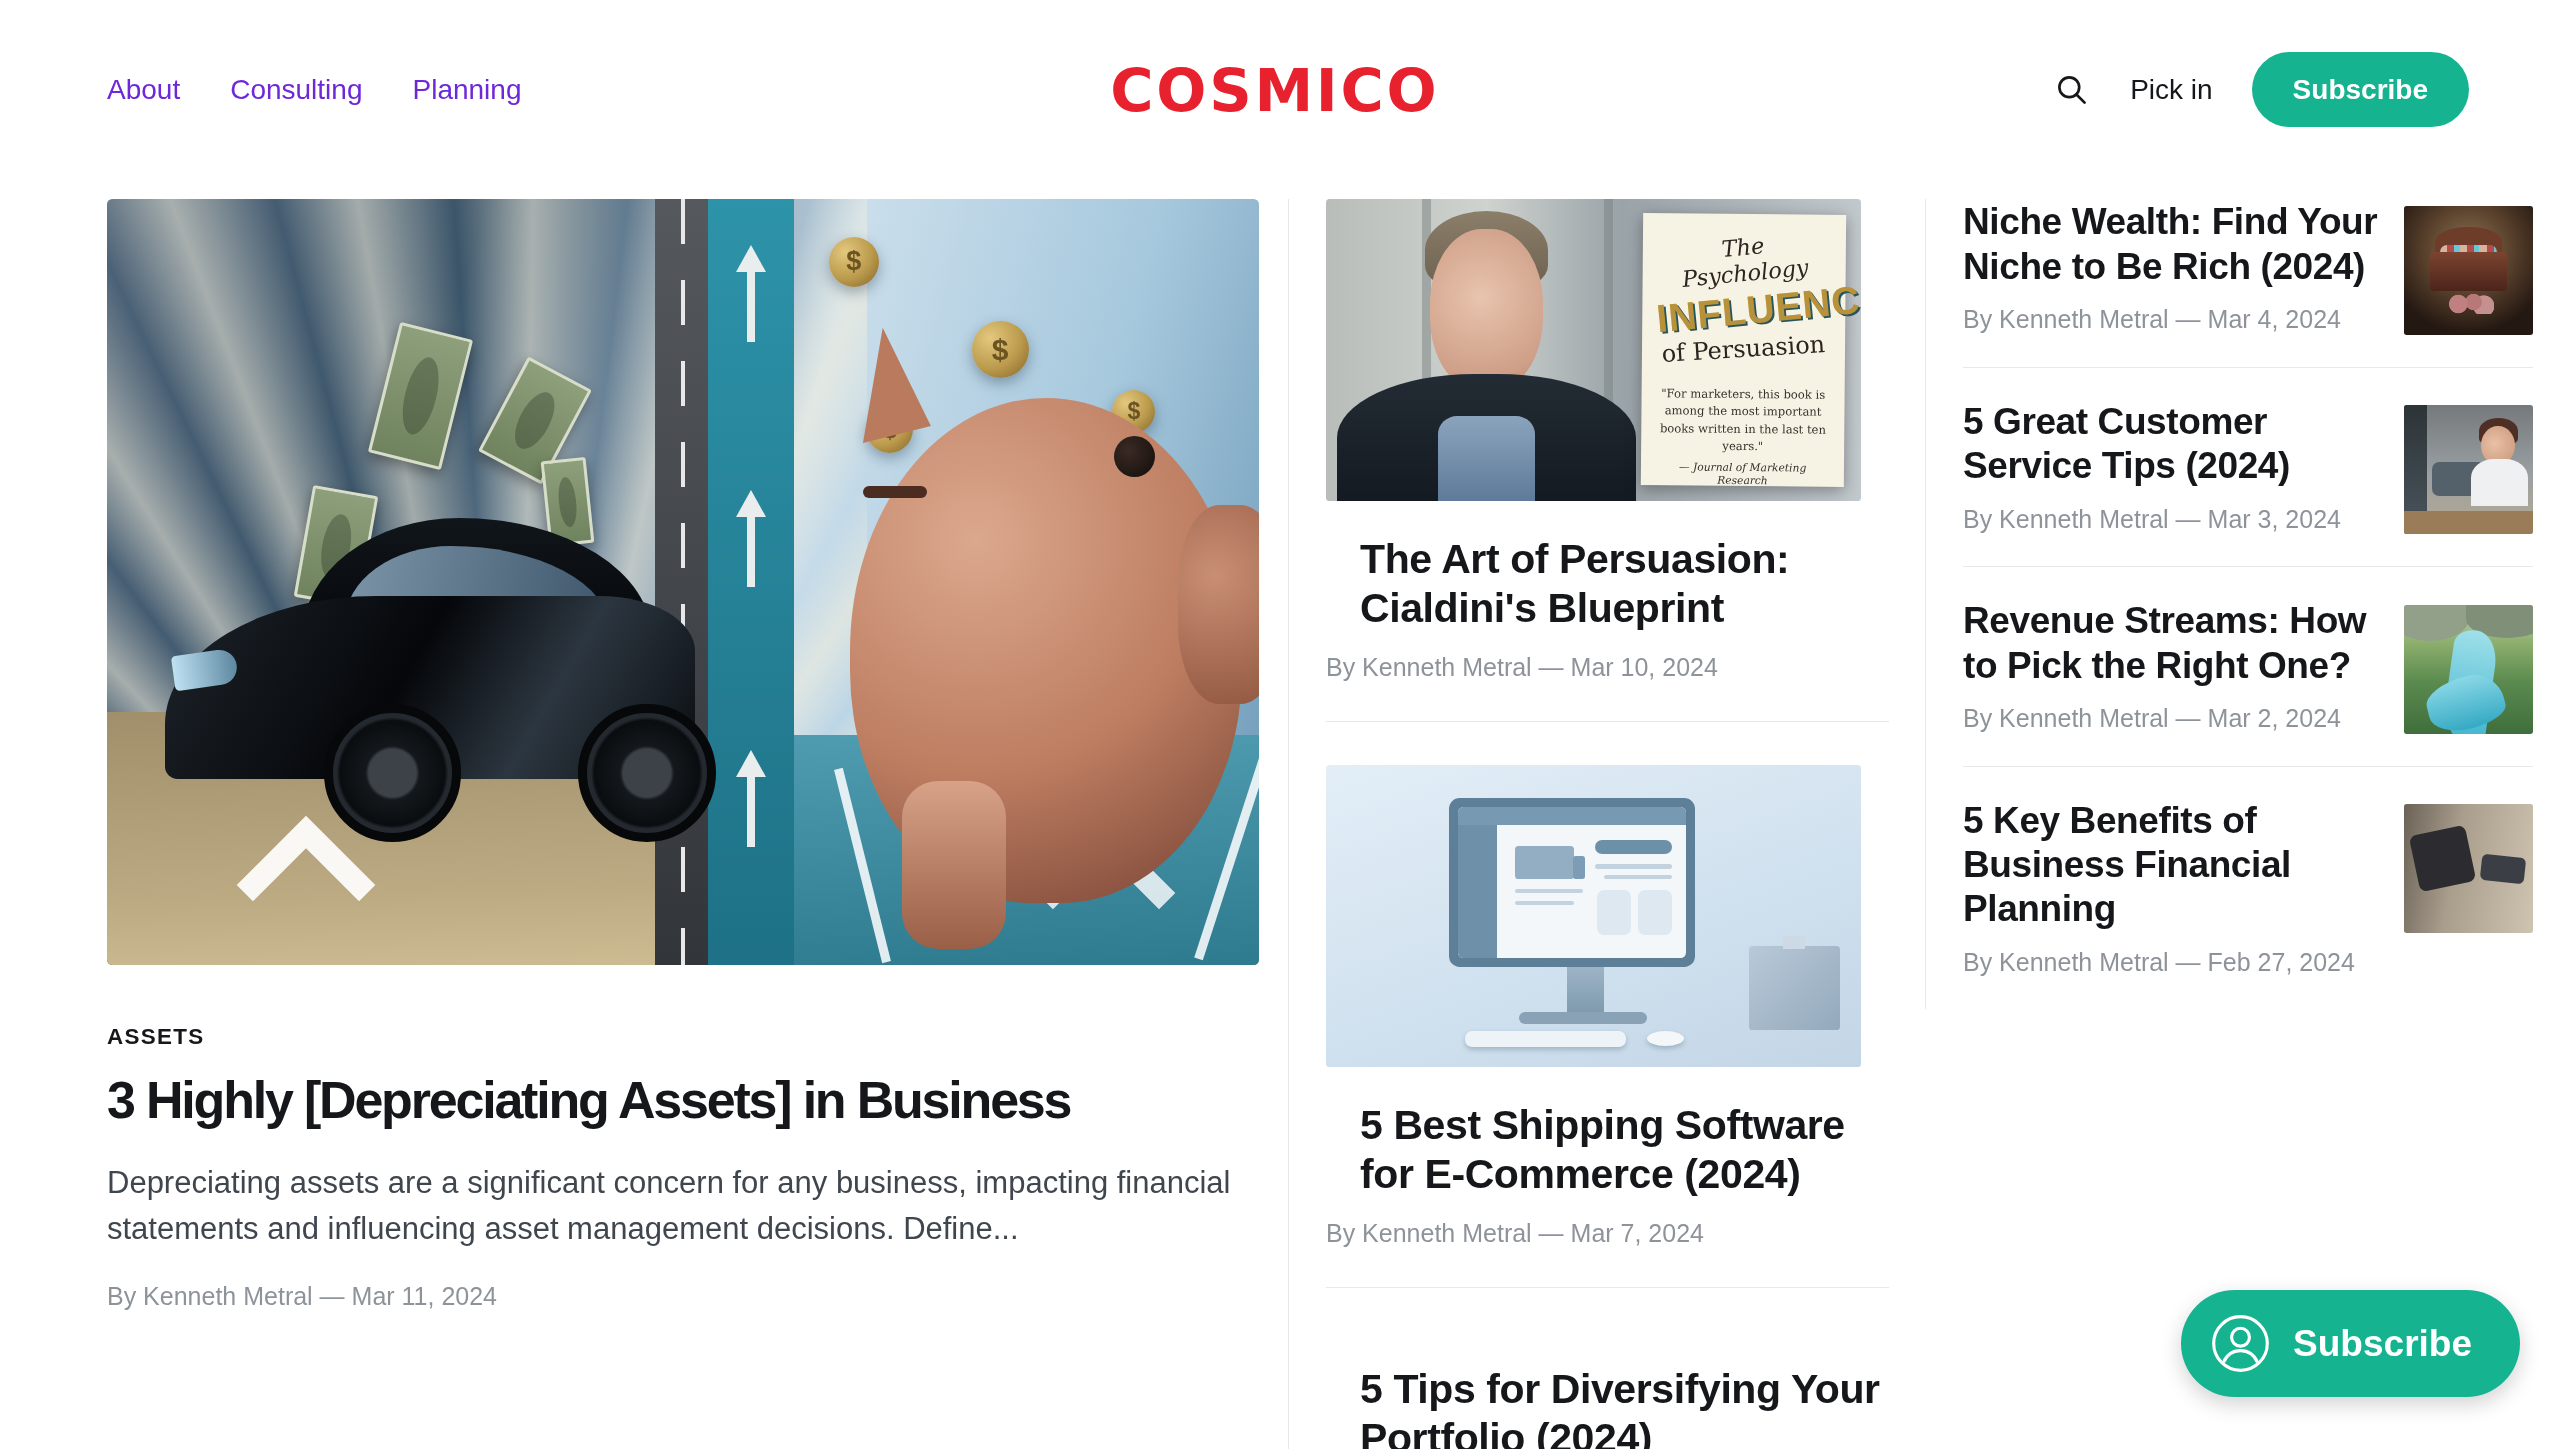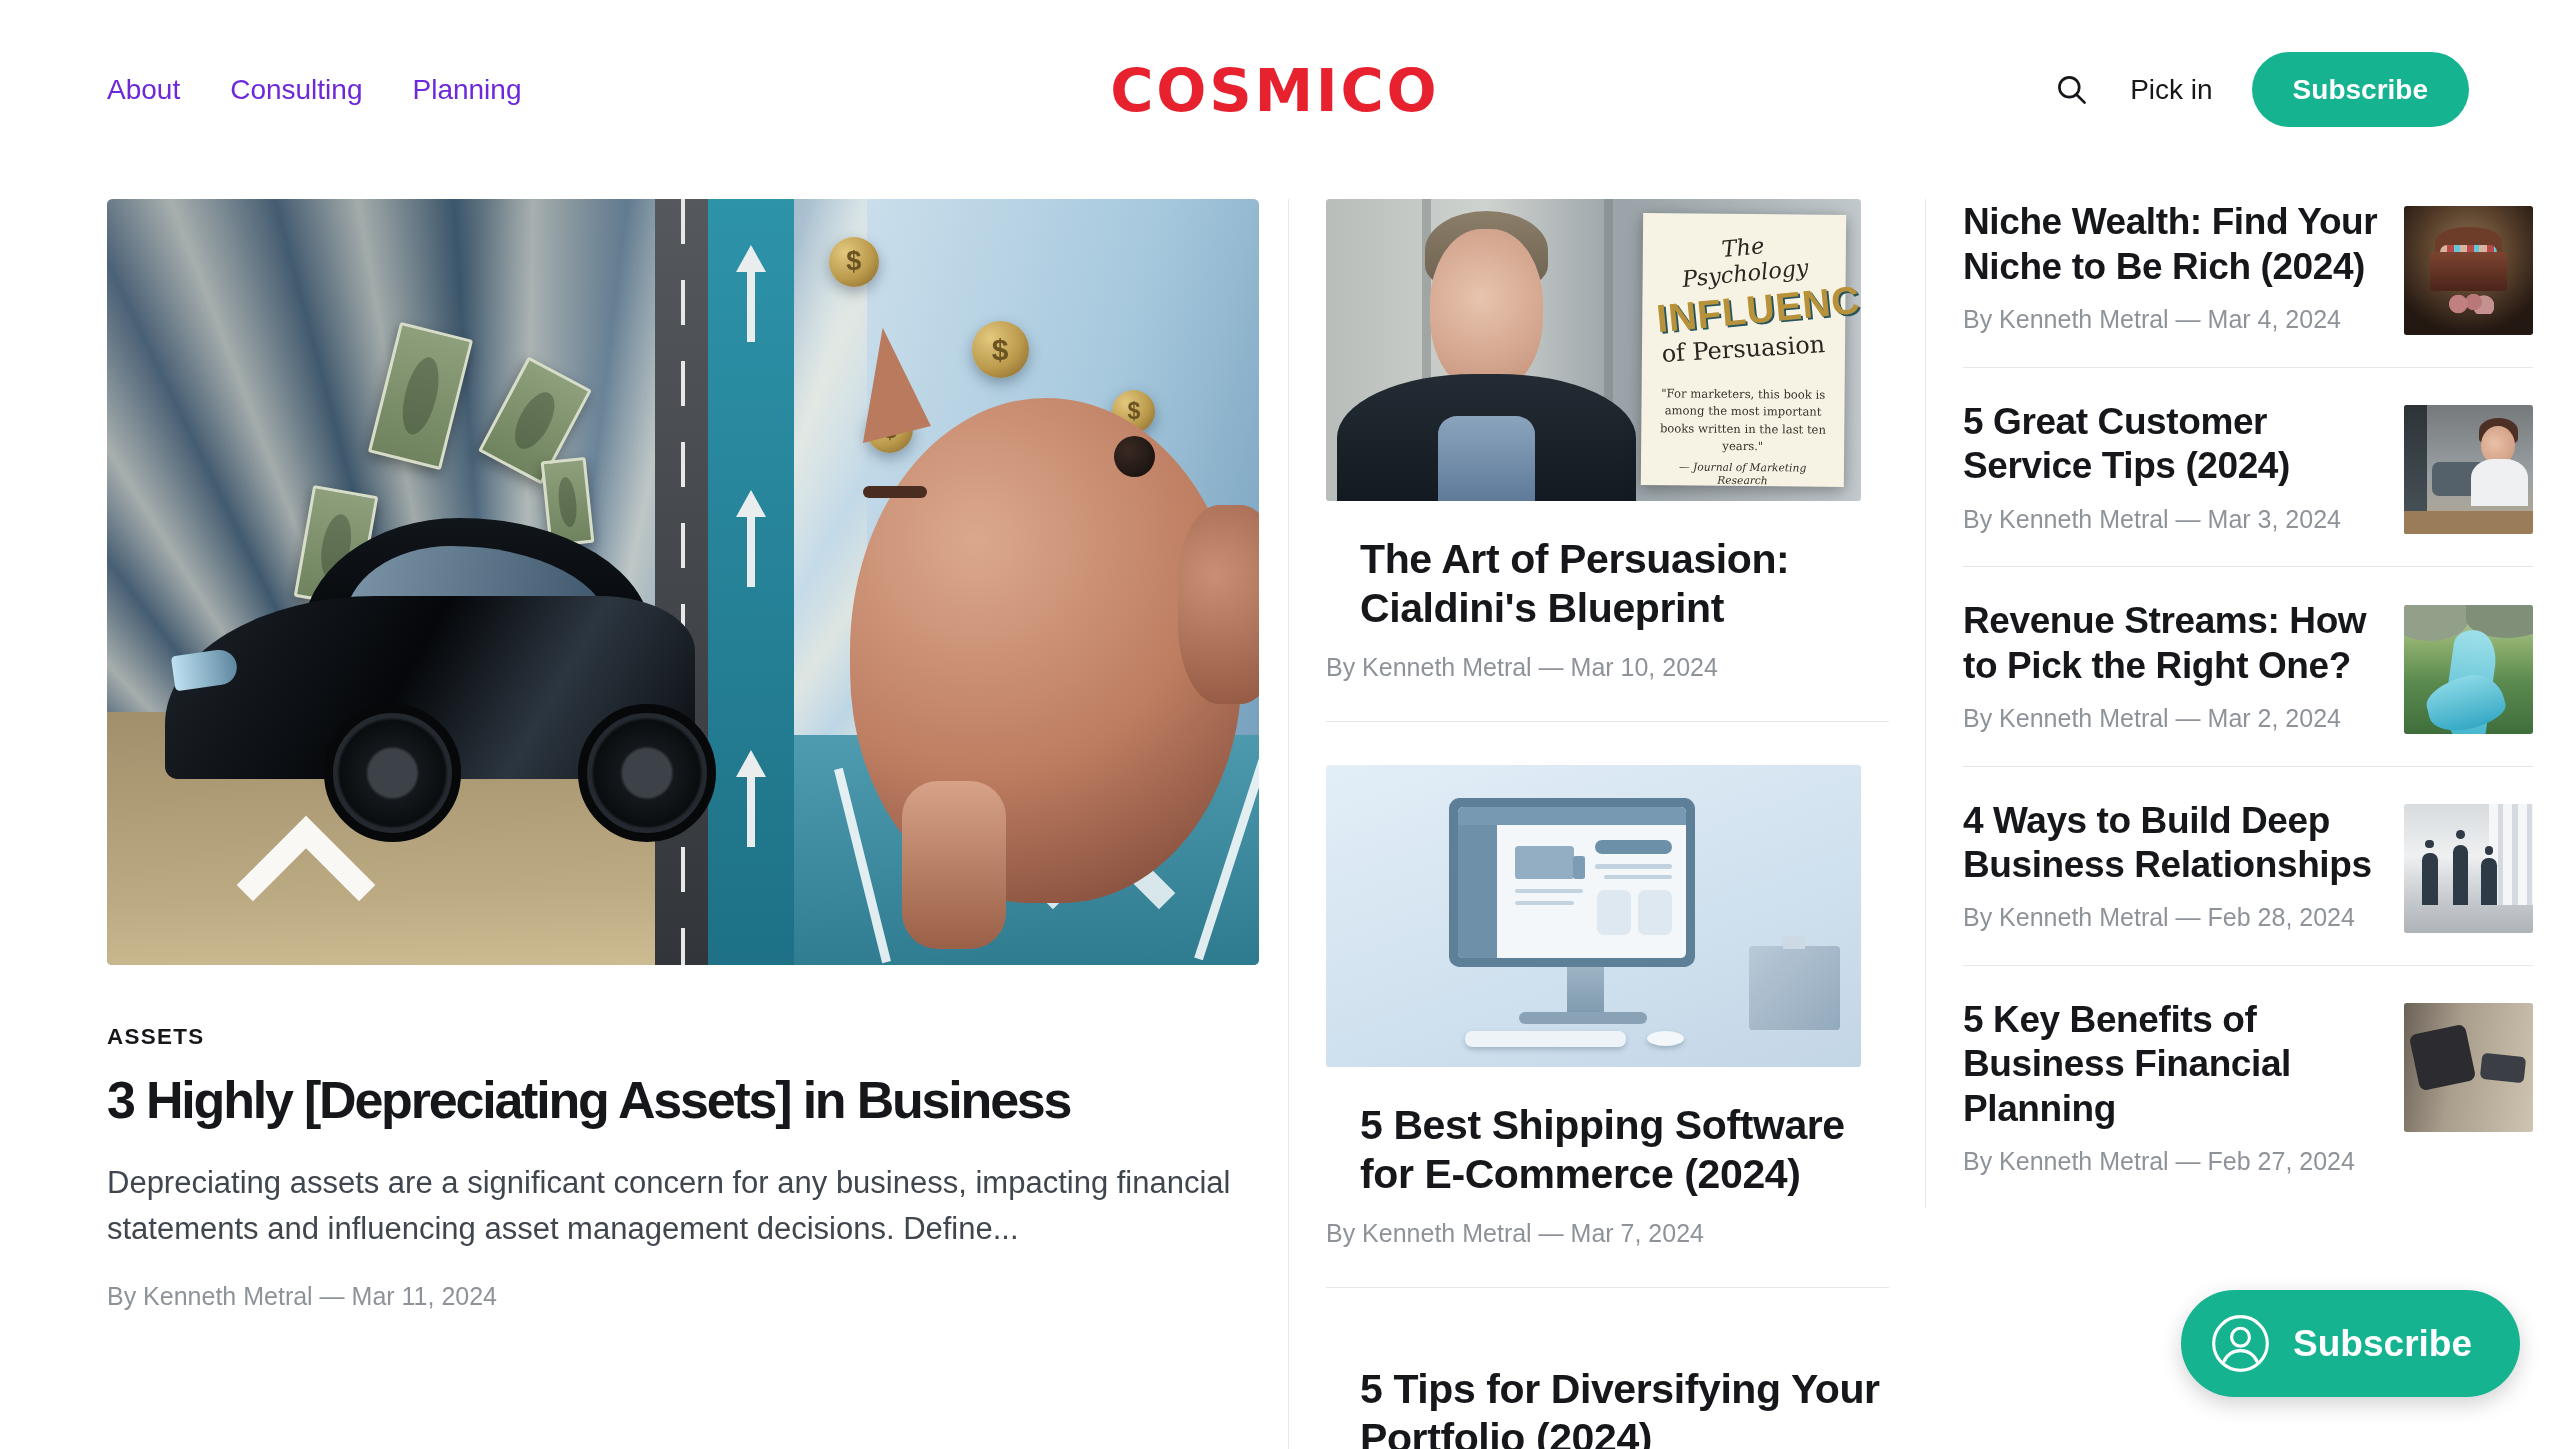--- a/index.html
+++ b/index.html
@@ -387,32 +387,20 @@
       </div>
       <div class="thumb t-river">
         <div class="mount"></div>
           <div class="mount2"></div>
           <div class="water"></div>
           <div class="water2"></div>
       </div>
     </article>
 
 
-    <article class="mini">
-      <div class="mini-text">
-        <div class="mini-title">4 Ways to Build Deep Business Relationships</div>
-        <div class="byline">By Kenneth Metral — Feb 28, 2024</div>
-      </div>
-      <div class="thumb t-lobby">
-        <div class="glass"></div>
-        <div class="p" style="left:14%"></div>
-        <div class="p" style="left:38%;height:46%"></div>
-        <div class="p" style="left:60%;height:36%"></div>
-      </div>
-    </article>
 
     <article class="mini">
       <div class="mini-text">
         <div class="mini-title">5 Key Benefits of Business Financial Planning</div>
         <div class="byline">By Kenneth Metral — Feb 27, 2024</div>
       </div>
       <div class="thumb t-desk6">
         <div class="shape"></div>
           <div class="shape2"></div>
       </div>

